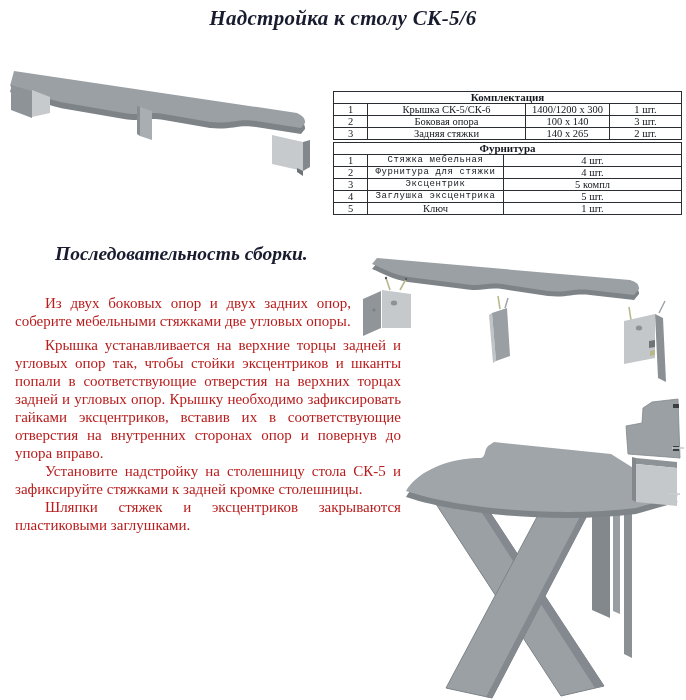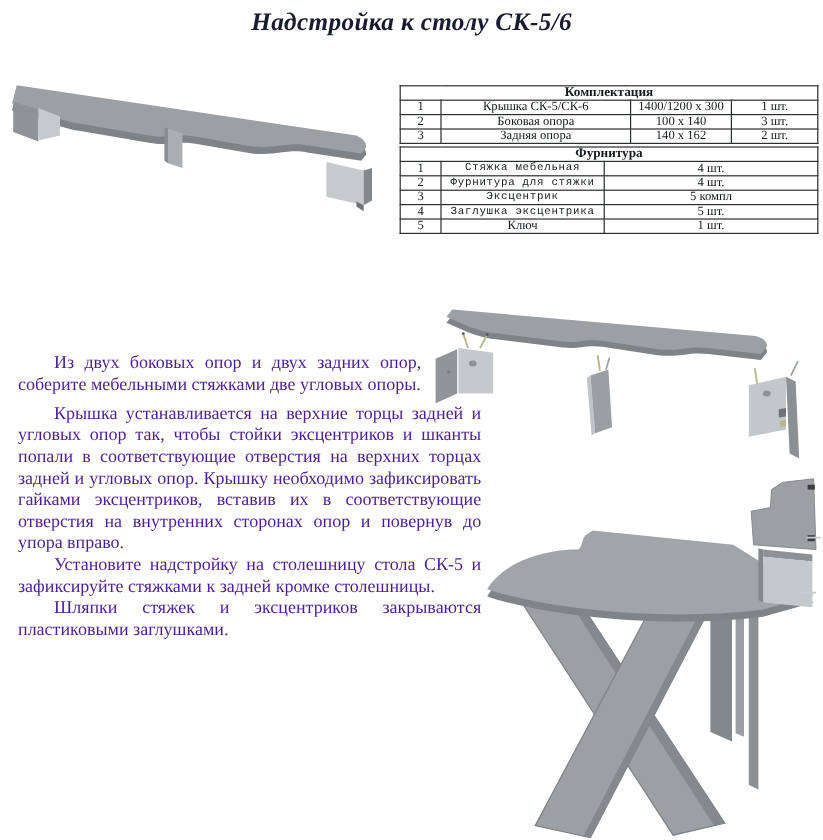--- a/index.html
+++ b/index.html
@@ -29,20 +29,21 @@
     position: absolute;
     left: 333px; top: 71px;
     width: 348px;
   }
   .parts-table-wrap table {
     width: 348px;
     border-collapse: collapse;
     table-layout: fixed;
     font-size: 10.5px;
     color: #15191f;
+    margin-top: 20px;
   }
   .parts-table-wrap table + table { margin-top: 2px; }
   .parts-table-wrap td {
     border: 1px solid #2a2d31;
     text-align: center;
     vertical-align: middle;
     height: 12px;
     line-height: 11px;
     padding: 0 2px;
     overflow: hidden;
@@ -67,21 +68,21 @@
     font-style: italic;
     color: #181c2e;
   }
   
   .body-text {
     position: absolute;
     left: 15px; top: 294px;
     width: 388px;
     font-size: 15px;
     line-height: 18px;
-    color: #4c1d95;
+    color: #b91c1c;
     text-align: justify;
   }
   .body-text p { text-indent: 30px; margin: 0; }
   .body-text p.narrow { width: 336px; }
   .body-text p.wide { width: 386px; }
   .body-text p.gap-before { margin-top: 6px; }
   
   .illus { position: absolute; }
   #illus-shelf   { left: 4px;   top: 58px;  width: 324px; height: 170px; }
   #illus-explode { left: 350px; top: 252px; width: 336px; height: 150px; }
@@ -132,22 +133,22 @@
         <td>1 шт.</td>
       </tr>
       <tr>
         <td>2</td>
         <td>Боковая опора</td>
         <td>100 x 140</td>
         <td>3 шт.</td>
       </tr>
       <tr>
         <td>3</td>
-        <td>Задняя опора</td>
-        <td>140 x 162</td>
+        <td>Задняя стяжки</td>
+        <td>140 x 265</td>
         <td>2 шт.</td>
       </tr>
     </tbody>
       </table>
     <table>
       <colgroup>
           <col style="width:34px">
           <col style="width:136px">
           <col style="width:178px">
         </colgroup>
@@ -177,20 +178,21 @@
       </tr>
       <tr>
         <td>5</td>
         <td>Ключ</td>
         <td>1 шт.</td>
       </tr>
     </tbody>
       </table>
   </div>
 
+  <div class="section-heading">Последовательность сборки.</div>
 
   <div class="body-text">
     <p class="narrow">Из двух боковых опор и двух задних опор, соберите мебельными стяжками две угловых опоры.</p>
     <p class="wide gap-before">Крышка устанавливается на верхние торцы задней и угловых опор так, чтобы стойки эксцентриков и шканты попали в соответствующие отверстия на верхних торцах задней и угловых опор. Крышку необходимо зафиксировать гайками эксцентриков, вставив их в соответствующие отверстия на внутренних сторонах опор и повернув до упора вправо.</p>
     <p class="wide">Установите надстройку на столешницу стола СК-5 и зафиксируйте стяжками к задней кромке столешницы.</p>
     <p class="wide">Шляпки стяжек и эксцентриков закрываются пластиковыми заглушками.</p>
   </div>
 
   <svg id="illus-explode" class="illus" viewBox="0 0 336 150" aria-hidden="true">
     <g>

